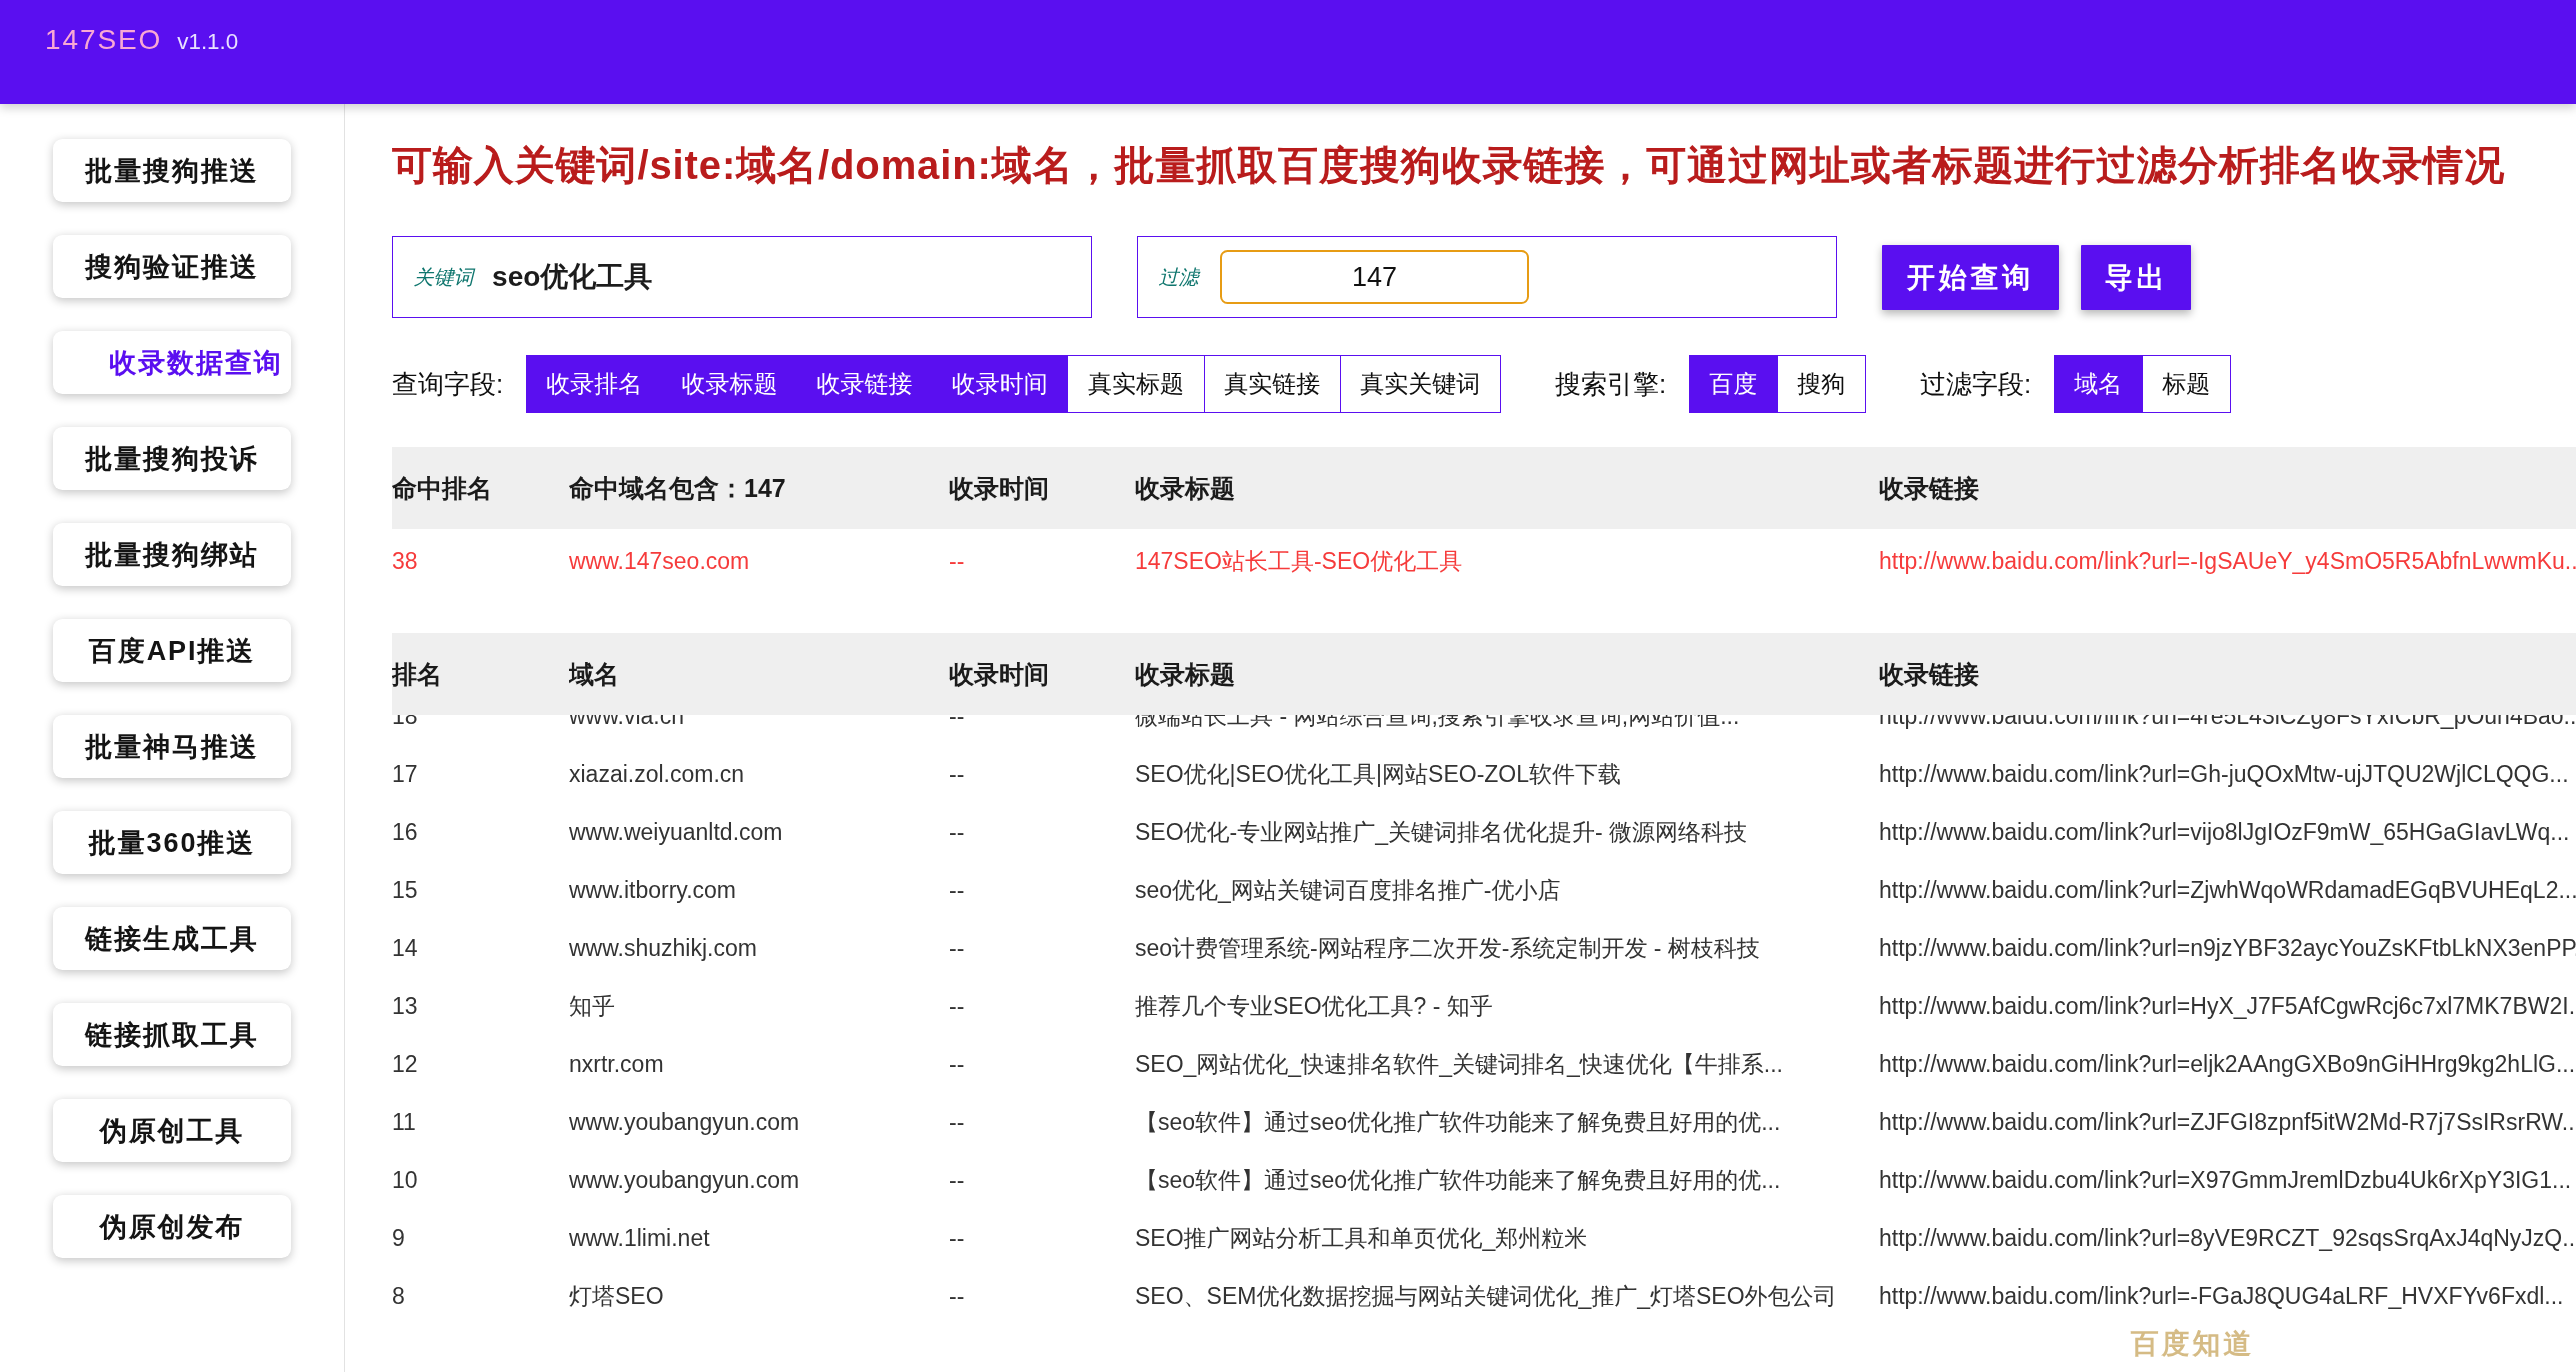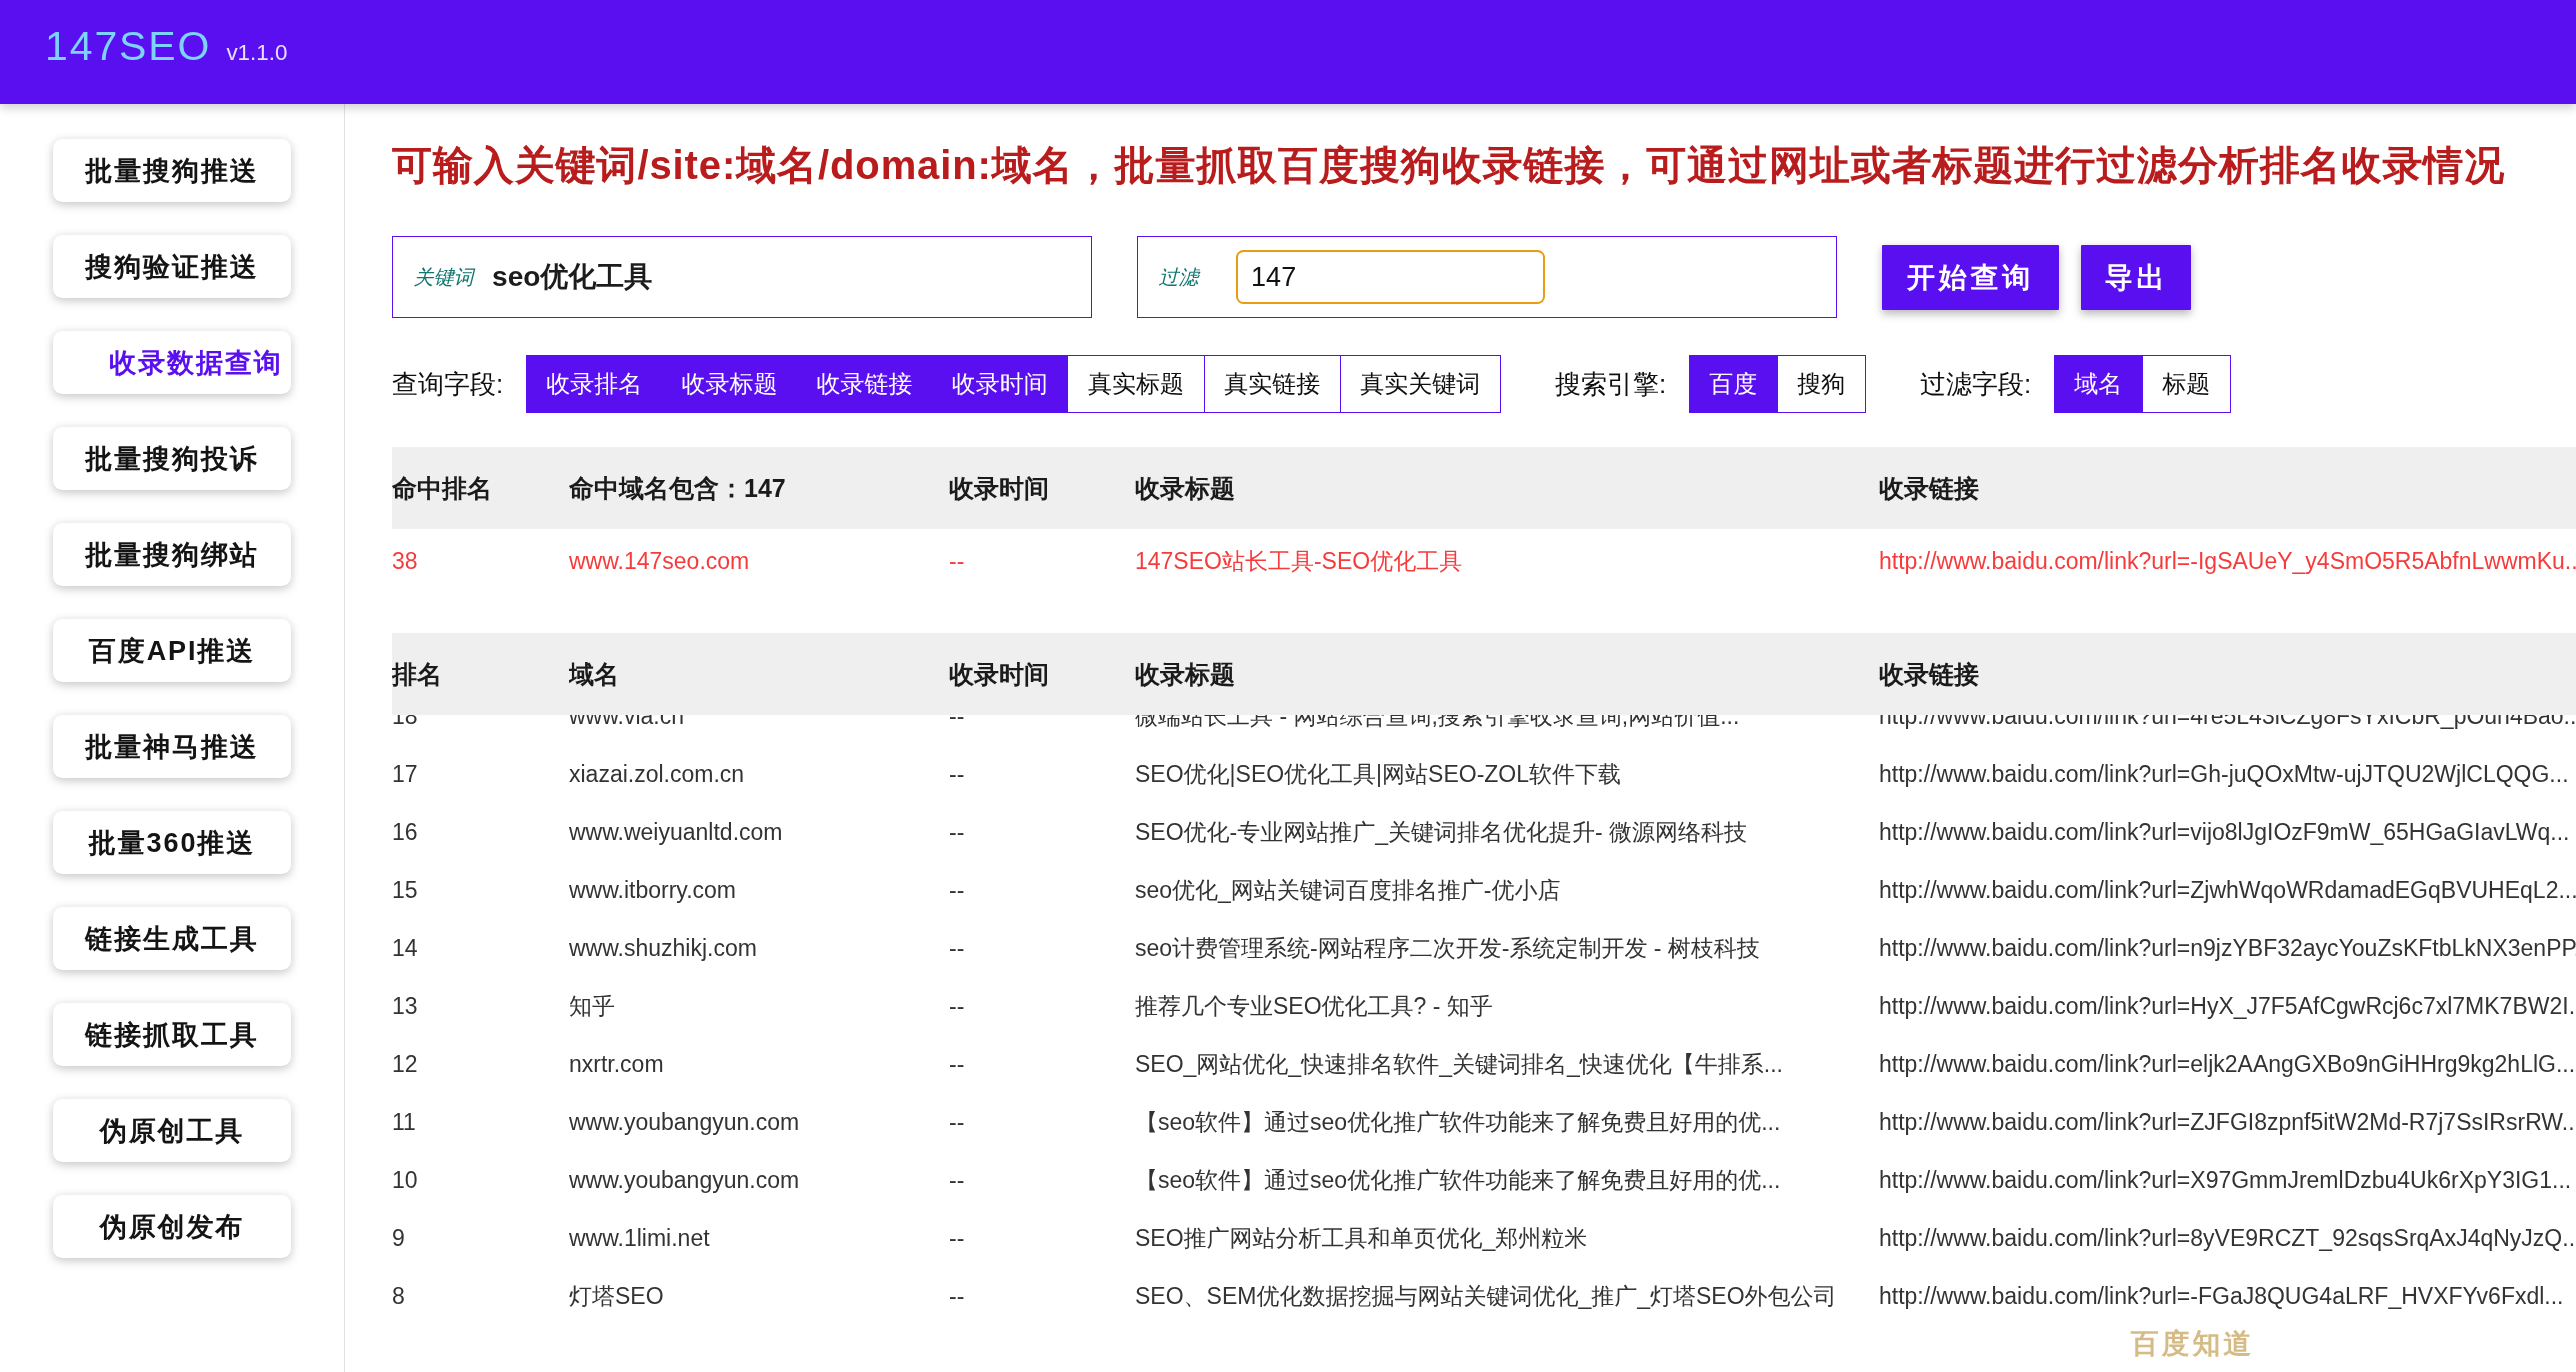--- a/index.html
+++ b/index.html
@@ -9,21 +9,21 @@
     --thead-bg:#efefef;
     --ink:#1b1b1b;
   }
   *{margin:0;padding:0;box-sizing:border-box;}
   html,body{width:2576px;height:1373px;overflow:hidden;background:#fff;
     font-family:"Liberation Sans","DejaVu Sans",sans-serif;}
 
   
   .topbar{height:104px;background:var(--accent);display:flex;align-items:baseline;
     padding:26px 0 0 45px;box-shadow:0 3.7px 9.3px rgba(0,0,0,.18);position:relative;z-index:5;}
-  .brand{color:#7dd3fc;font-size:41px;font-weight:400;letter-spacing:1.9px;line-height:1;}
+  .brand{color:#f9a8d4;font-size:28px;font-weight:400;letter-spacing:1.9px;line-height:1;}
   .version{color:#e9e1ff;font-size:22.4px;margin-left:15px;}
 
   
   .layout{display:flex;height:1268px;}
   .sidebar{width:345px;flex:0 0 345px;border-right:0.9px solid #e2e2e2;
     padding-top:35px;display:flex;flex-direction:column;align-items:center;gap:33px;}
   .side-btn{width:238px;height:63px;background:#fff;border-radius:9.3px;cursor:pointer;
     box-shadow:0 2.8px 9.3px rgba(0,0,0,.22);display:flex;align-items:center;justify-content:center;
     font-size:27px;font-weight:600;color:#141414;letter-spacing:1.9px;text-align:right;}
   .side-btn.on{color:var(--accent);padding-left:48px;}
@@ -33,21 +33,21 @@
 
   
   .search-row{margin-top:43px;display:flex;align-items:flex-start;}
   .input-box{border:1.9px solid var(--accent);height:82px;display:flex;align-items:center;
     padding:0 20.5px;background:#fff;}
   .input-box.keyword{width:700px;}
   .input-box.filter{width:700px;margin-left:45px;}
   .in-label{color:#0f766e;font-size:20px;margin-right:18.6px;flex:0 0 auto;font-style:italic;}
   .in-value{color:#1c1c1c;font-size:28px;font-weight:bold;}
   .inner-input{border:2.8px solid var(--orange);border-radius:7.5px;height:54px;width:309px;
-    display:flex;align-items:center;padding:0 13px;margin-left:19px;font-size:27px;color:#111;}
+    display:flex;align-items:center;padding:0 13px;margin-left:3px;font-size:27px;color:#111;justify-content:center;}
   .btn{background:var(--accent);color:#fff;font-size:28px;font-weight:600;border:none;
     border-radius:1px;height:65px;margin-top:9.3px;display:flex;align-items:center;justify-content:center;
     box-shadow:0 3.7px 8.4px rgba(0,0,0,.28);cursor:pointer;letter-spacing:3.7px;}
   .btn.start{width:177px;margin-left:45px;}
   .btn.export{width:110px;margin-left:22.4px;}
 
   
   .filter-row{margin-top:37px;display:flex;align-items:center;white-space:nowrap;}
   .frow-label{font-size:26px;color:#0f0f0f;}
   .frow-label.gap{margin-left:54px;}

